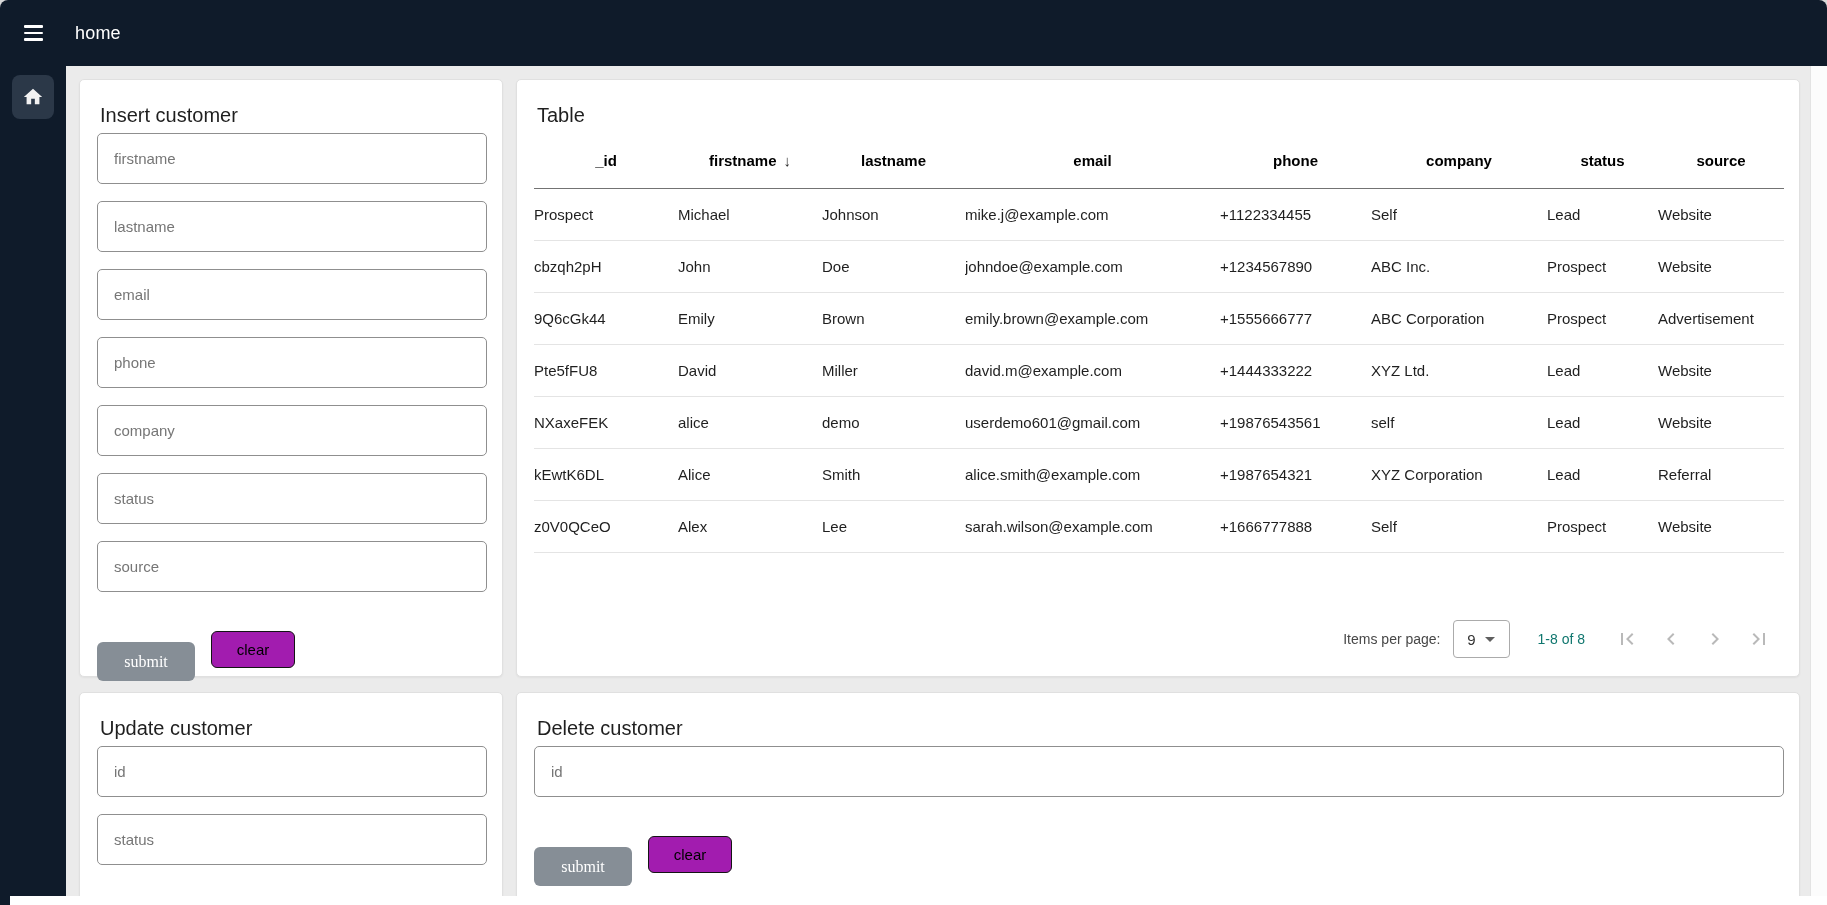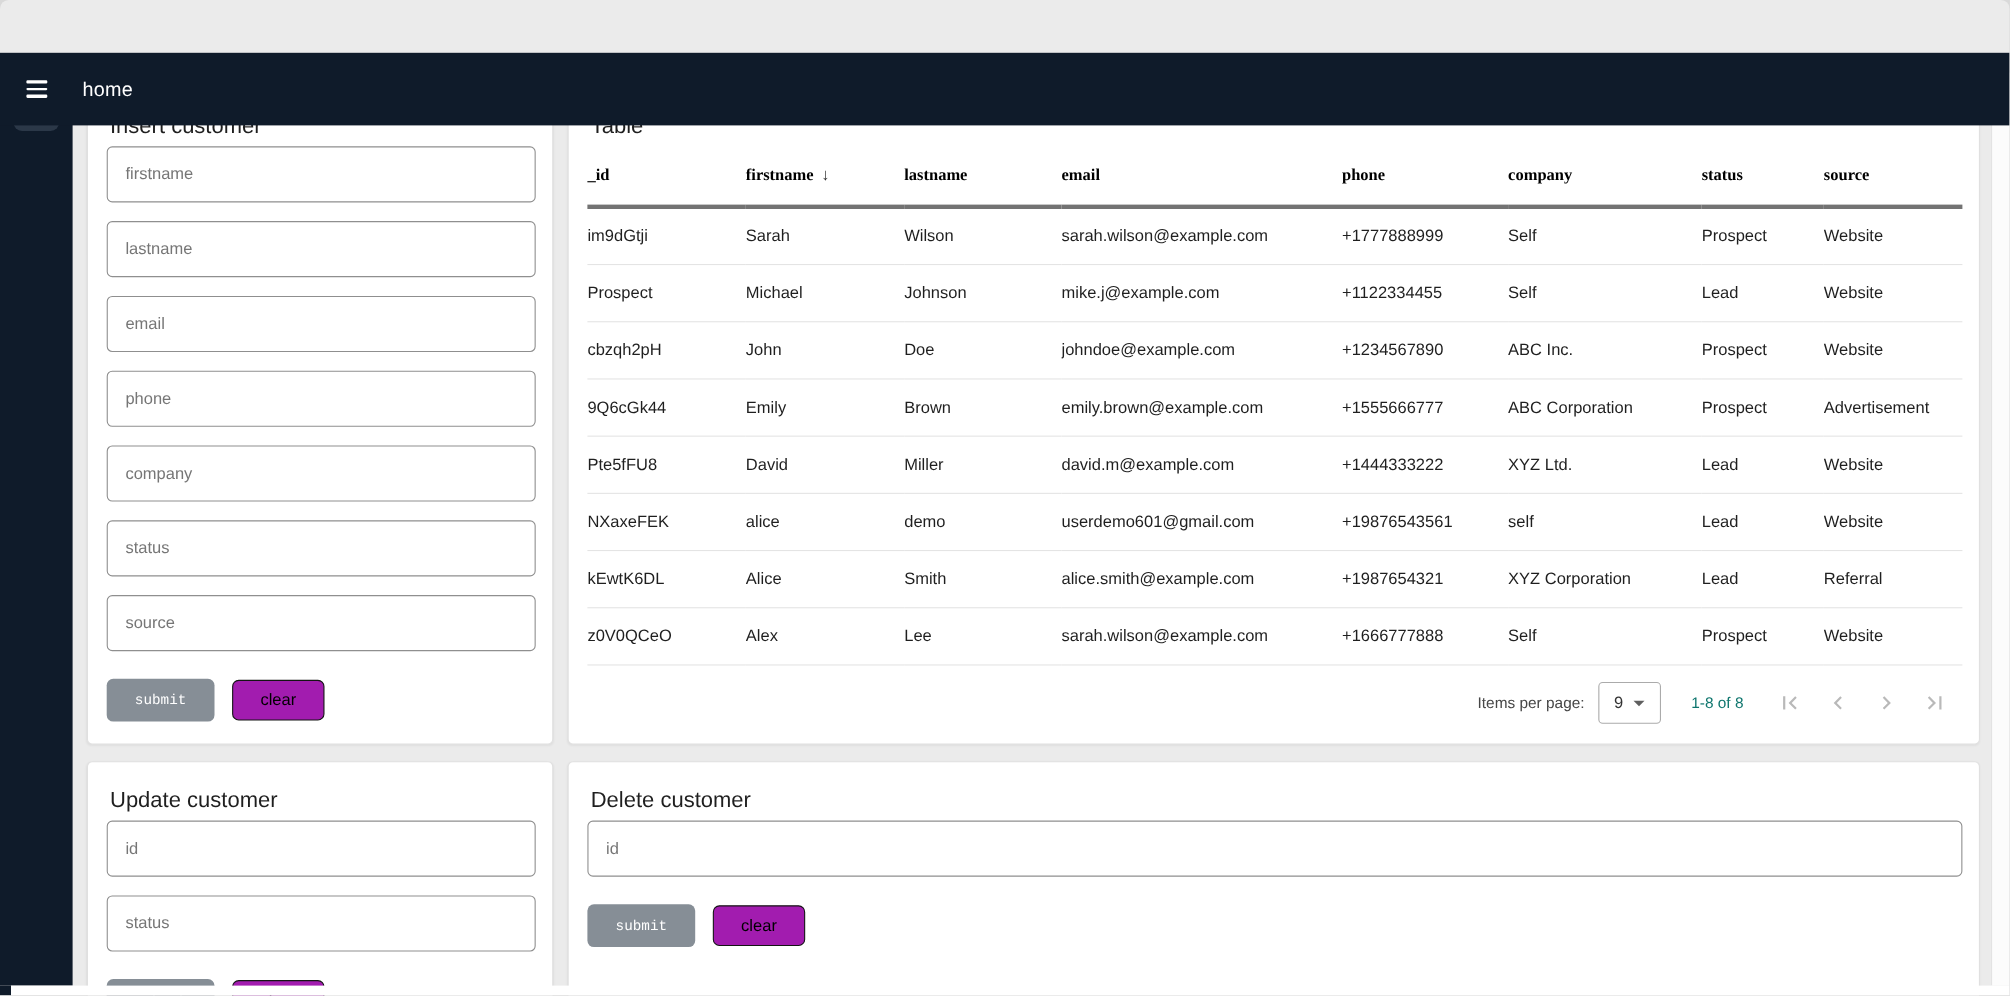--- a/index.html
+++ b/index.html
@@ -3,46 +3,46 @@
 <meta charset="utf-8">
 <style>
   html,body{margin:0;padding:0;background:#d9d9d9;}
   *{box-sizing:border-box;}
   .page{
     position:relative;width:1827px;height:905px;overflow:hidden;
     background:#ebebeb;font-family:"Liberation Sans",sans-serif;
     border-radius:8px 8px 0 0;
   }
   
-  .topbar{position:absolute;left:0;top:0;width:1827px;height:66px;background:#0f1b2a;display:flex;align-items:center;z-index:5;margin-top:48px;}
+  .topbar{position:absolute;left:0;top:0;width:1827px;height:66px;background:#0f1b2a;display:flex;align-items:center;z-index:5;}
   .menu-btn{width:44px;height:44px;margin-left:11px;background:transparent;border:none;display:flex;align-items:center;justify-content:center;cursor:pointer;}
   .bars{display:flex;flex-direction:column;gap:4px;}
   .bars i{display:block;width:19px;height:2.4px;background:#fff;border-radius:1px;}
   .topbar-title{color:#fff;font-size:18px;margin-left:20px;font-weight:400;letter-spacing:.2px;}
   
   .sidebar{position:absolute;left:0;top:66px;width:66px;height:830px;background:#0f1b2a;}
   .side-home{position:absolute;left:12px;top:9px;width:42px;height:44px;border:none;border-radius:8px;background:#2b3848;display:flex;align-items:center;justify-content:center;cursor:pointer;}
   
   .card{position:absolute;background:#fff;border:1px solid #e0e0e0;border-radius:5px;box-shadow:0 1px 2px rgba(0,0,0,.05);}
   .card h2{margin:0;padding:24px 12px 0 20px;font-size:20px;font-weight:400;color:#1f1f1f;line-height:22px;}
   .insert-card{left:79px;top:79px;width:424px;height:598px;}
   .table-card{left:516px;top:79px;width:1284px;height:598px;}
   .update-card{left:79px;top:692px;width:424px;height:240px;}
   .delete-card{left:516px;top:692px;width:1284px;height:240px;}
   
   .field{display:block;width:390px;height:51px;margin:17px 0 0 17px;border:1px solid #8f8f8f;border-radius:5px;padding:0 16px;font-size:15px;color:#222;background:#fff;outline:none;font-family:"Liberation Sans",sans-serif;}
   .field::placeholder{color:#767676;opacity:1;}
   .field.first{margin-top:7px;}
   .field.wide{width:1250px;}
   .btn-row{margin:25px 0 0 17px;display:flex;align-items:center;}
-  .btn-submit{width:98px;height:39px;background:#868e96;color:#fff;border:none;border-radius:6px;font-size:13px;cursor:pointer;font-family:Liberation Mono, monospace;}
+  .btn-submit{width:98px;height:39px;background:#868e96;color:#fff;border:none;border-radius:6px;font-size:16px;cursor:pointer;font-family:Liberation Serif, serif;margin-top:25px;}
   .btn-clear{width:84px;height:37px;margin-left:16px;background:#a21caf;color:#000;border:1.5px solid #141414;border-radius:6px;font-size:15px;cursor:pointer;font-family:"Liberation Sans",sans-serif;}
   
   .table-card table{border-collapse:collapse;table-layout:fixed;width:1250px;margin:8px 17px 0 17px;}
-  .table-card th{height:54px;text-align:left;font-size:15px;font-weight:700;color:#000;border-bottom:4px solid #737373;padding:0;cursor:pointer;font-family:Liberation Serif, serif;}
+  .table-card th{height:54px;text-align:center;font-size:15px;font-weight:700;color:#000;border-bottom:1px solid #737373;padding:0;cursor:pointer;}
   .table-card td{height:52px;font-size:15px;color:#1f1f1f;border-bottom:1px solid #e4e4e4;padding:0;white-space:nowrap;overflow:hidden;}
   .sort{margin-left:7px;font-size:15px;color:#2c2c2c;font-weight:400;}
   
   .paginator{position:absolute;left:0;right:4px;bottom:0;height:74px;display:flex;align-items:center;justify-content:flex-end;padding-right:14px;font-size:14px;color:#474747;}
   .ipp-label{margin-right:12px;}
   .pg-select{width:57px;height:38px;border:1px solid #ababab;border-radius:4px;display:flex;align-items:center;justify-content:center;gap:9px;font-size:15px;color:#333;margin-right:28px;cursor:pointer;background:#fff;}
   .caret{width:0;height:0;border-left:5px solid transparent;border-right:5px solid transparent;border-top:5px solid #5f5f5f;}
   .range{margin-right:20px;color:#0f766e;}
   .pg-icons{display:flex;}
   .pg-btn{width:44px;height:44px;background:transparent;border:none;display:flex;align-items:center;justify-content:center;cursor:default;padding:0;}
@@ -111,30 +111,20 @@
           <th>lastname</th>
           <th>email</th>
           <th>phone</th>
           <th>company</th>
           <th>status</th>
           <th>source</th>
         </tr>
       </thead>
       <tbody>
           <tr>
-            <td>im9dGtji</td>
-            <td>Sarah</td>
-            <td>Wilson</td>
-            <td>sarah.wilson@example.com</td>
-            <td>+1777888999</td>
-            <td>Self</td>
-            <td>Prospect</td>
-            <td>Website</td>
-          </tr>
-          <tr>
             <td>Prospect</td>
             <td>Michael</td>
             <td>Johnson</td>
             <td>mike.j@example.com</td>
             <td>+1122334455</td>
             <td>Self</td>
             <td>Lead</td>
             <td>Website</td>
           </tr>
           <tr>

